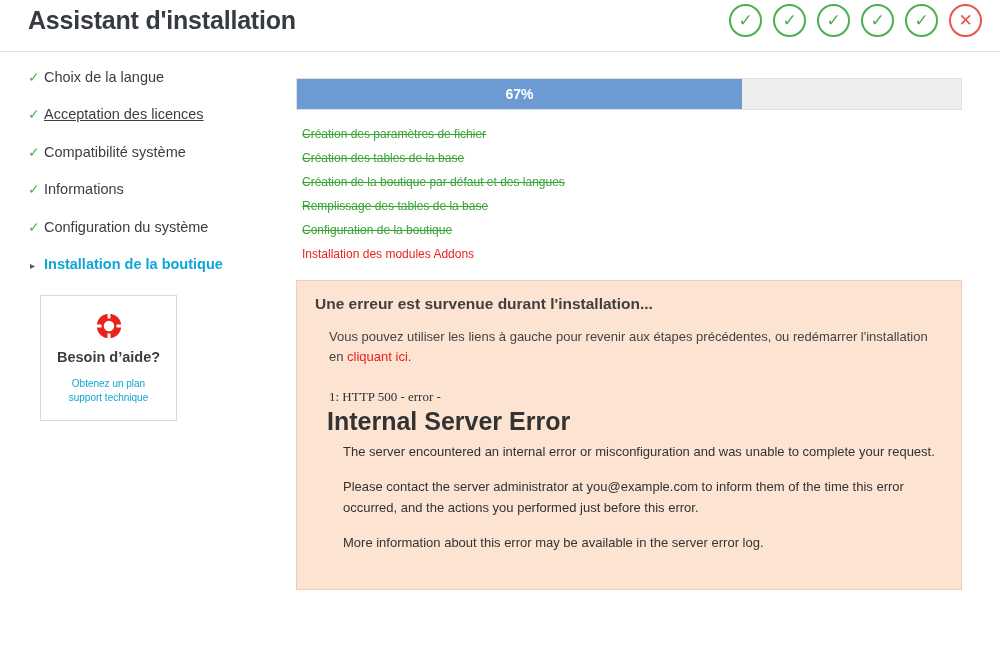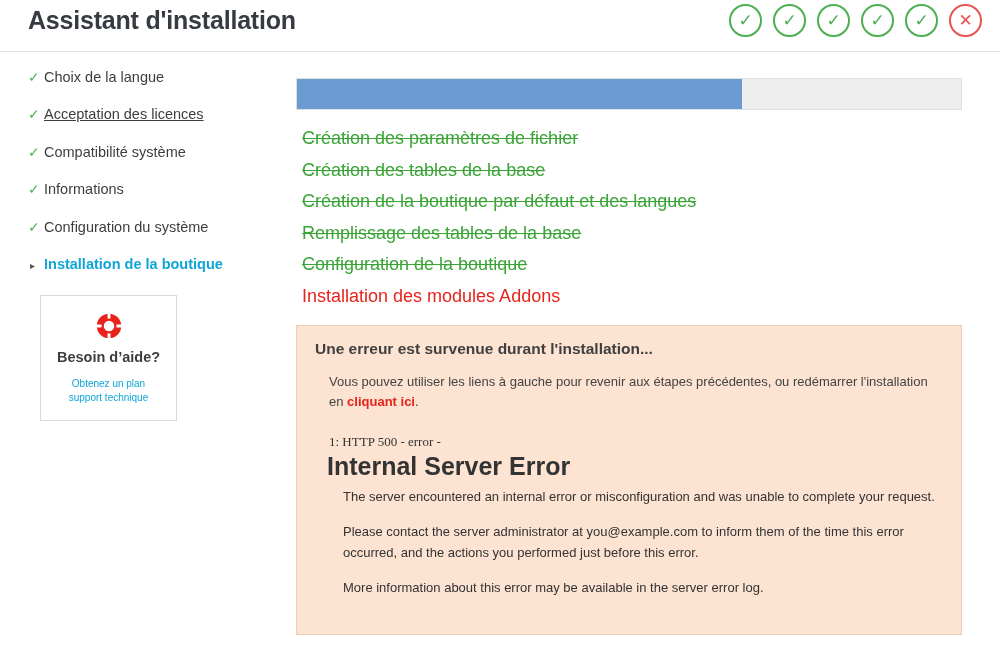--- a/index.html
+++ b/index.html
@@ -167,21 +167,21 @@
     font-weight: bold;
     color: #ffffff;
   }
 
   
   #task-list {
     margin-top: 17px;
     padding-left: 6px;
   }
   .task {
-    font-size: 18px;
+    font-size: 12px;
     margin-bottom: 9px;
     line-height: 1.25;
   }
   .task.done {
     color: #3aa436;
     text-decoration: line-through;
   }
   .task.fail {
     color: #e8231a;
   }
@@ -202,21 +202,21 @@
   }
   #error-help {
     font-size: 13px;
     color: #444;
     line-height: 1.55;
     padding: 0 14px;
     margin-bottom: 22px;
   }
   #error-help .accent {
     color: #e8231a;
-    font-weight: bold;
+    font-weight: normal;
     cursor: pointer;
   }
   #http-line {
     font-size: 13px;
     color: #333;
     padding-left: 14px;
     margin-bottom: 2px;
     font-family: Liberation Serif, serif;
   }
   #http-heading {
@@ -312,20 +312,21 @@
         <span>Obtenez un plan</span><br>
         <span>support technique</span>
       </div>
     </div>
   </div>
 
   <div id="main">
 
     <div id="progress-outer">
       <div id="progress-bar" style="width: 67%;"></div>
+      <div id="progress-text" style="width: 67%;">67%</div>
     </div>
 
     <div id="task-list">
       <div class="task done">Création des paramètres de fichier</div>
       <div class="task done">Création des tables de la base</div>
       <div class="task done">Création de la boutique par défaut et des langues</div>
       <div class="task done">Remplissage des tables de la base</div>
       <div class="task done">Configuration de la boutique</div>
       <div class="task fail">Installation des modules Addons</div>
     </div>

